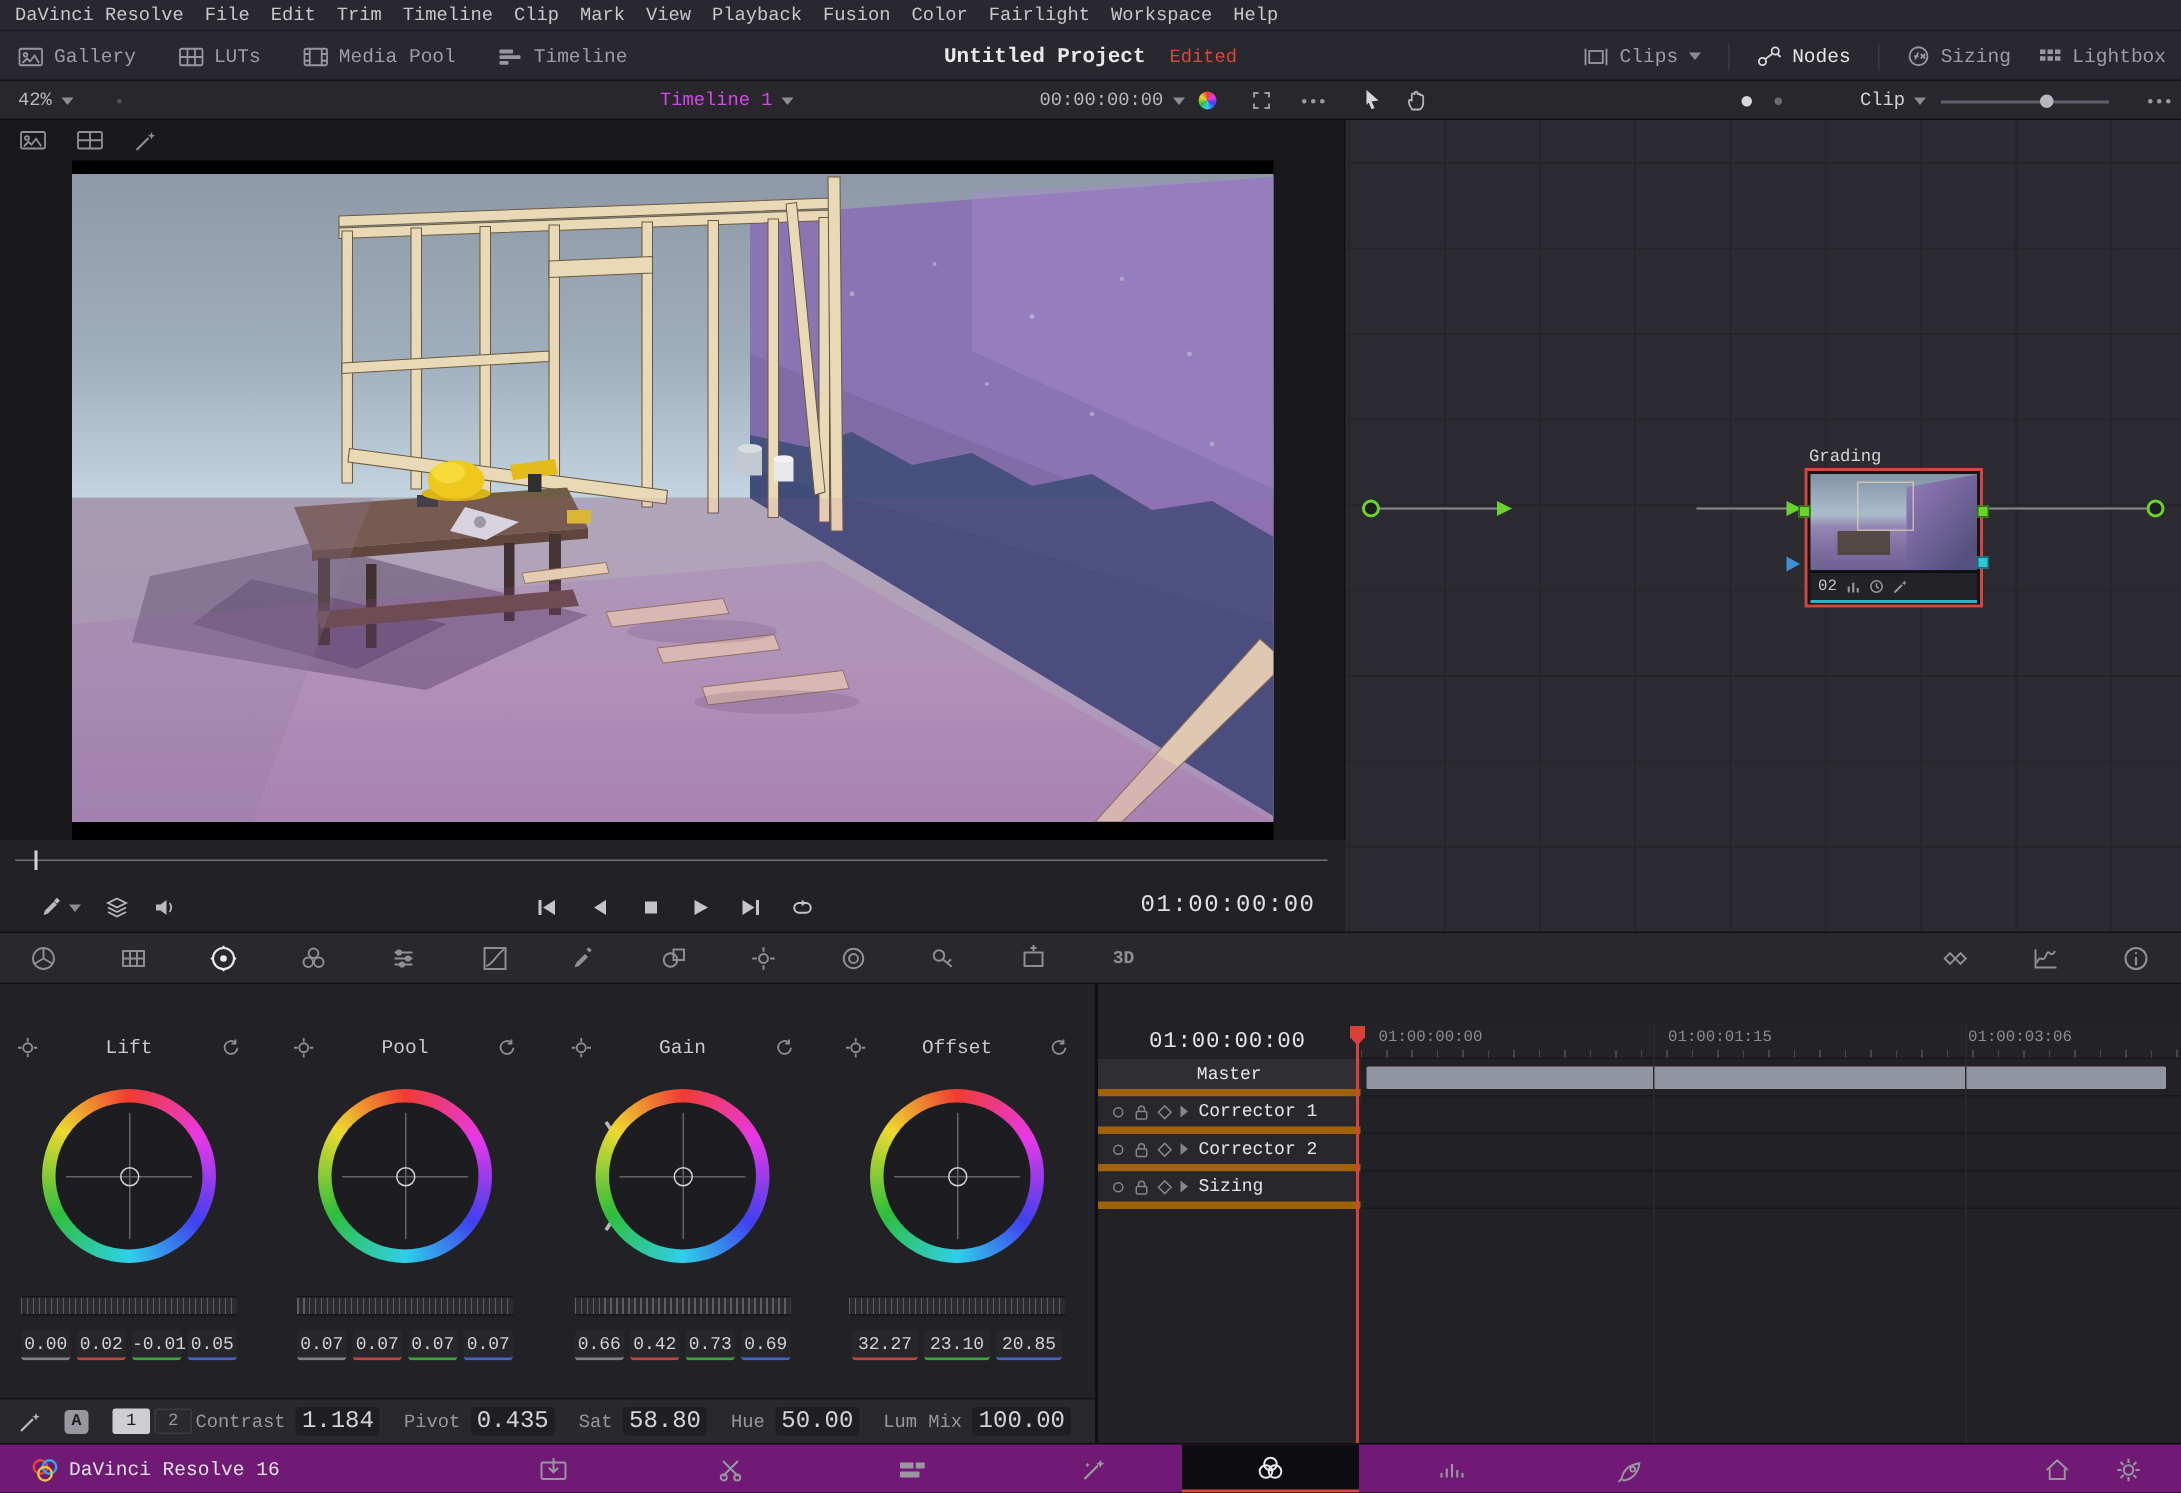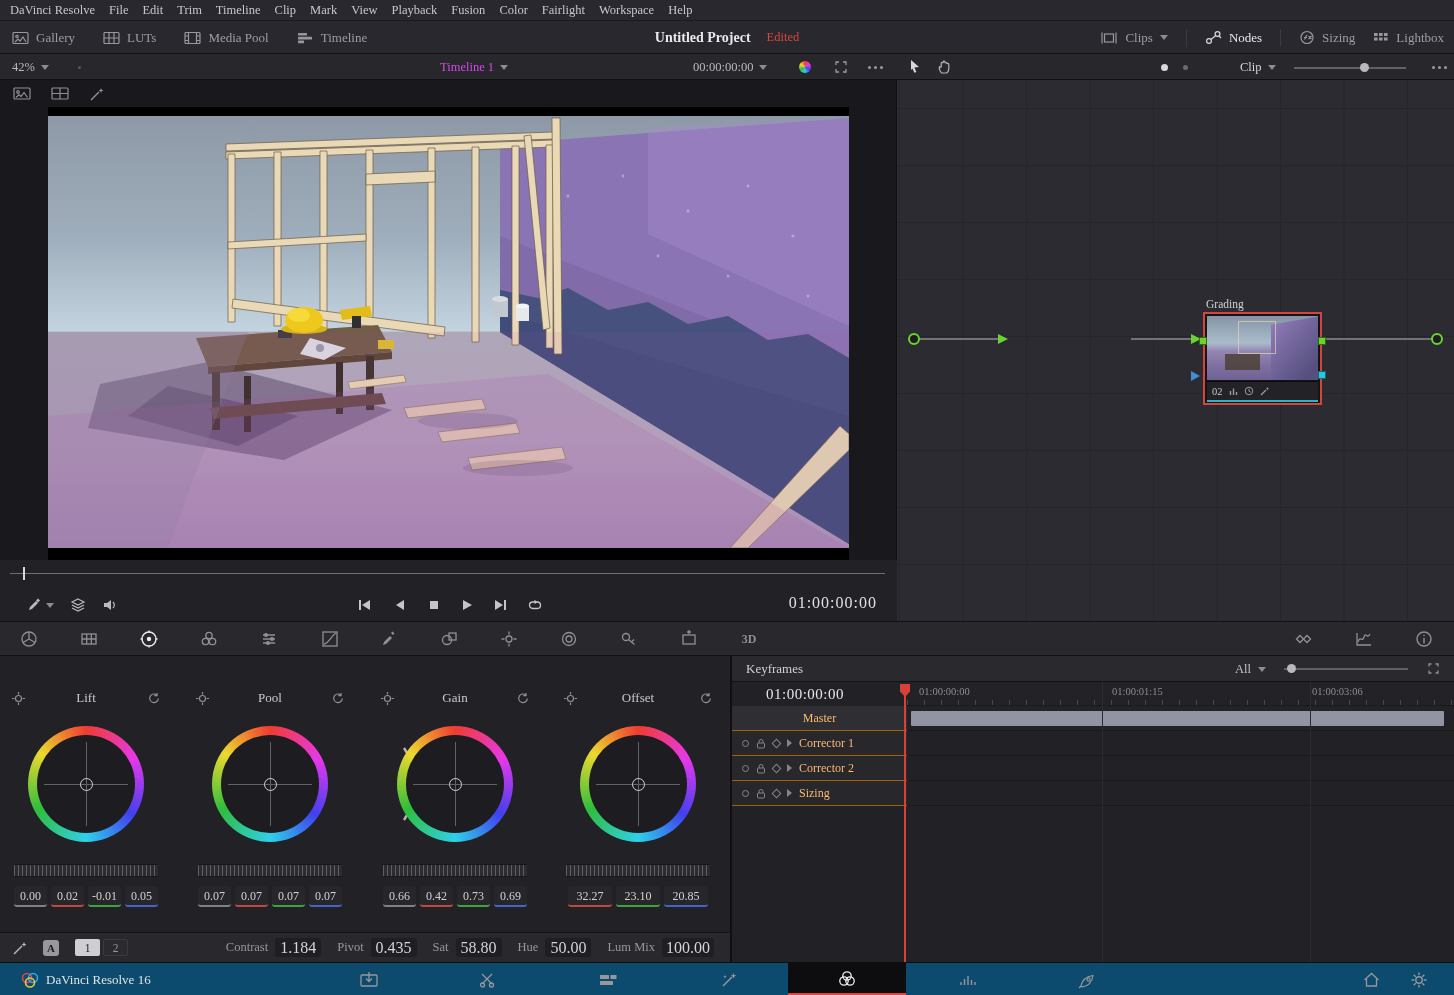--- a/index.html
+++ b/index.html
@@ -1,18 +1,18 @@
 <!DOCTYPE html>
 <html><head>
 <meta charset="utf-8">
 <style>
   *{margin:0;padding:0;box-sizing:border-box}
   html,body{background:#101013}
   .app{position:relative;width:1454px;height:995px;background:#212126;overflow:hidden;
-       font-family:Liberation Serif, serif;font-size:13px;color:#c8c8cd;user-select:none}
+       font-family:Liberation Mono, monospace;font-size:13px;color:#c8c8cd;user-select:none}
   svg{display:block}
 
   
   .menubar{position:absolute;left:0;top:0;width:100%;height:21px;background:#28282e;
            display:flex;align-items:center;gap:14px;padding-left:10px;font-size:12.5px;color:#c6c6cb;border-bottom:1px solid #1b1b1f}
   .mitem{cursor:default;white-space:nowrap}
 
   
   .toolbar{position:absolute;left:0;top:21px;width:100%;height:33px;background:#28282e;border-bottom:1px solid #121215}
   .tb-left{position:absolute;left:12px;top:0;height:33px;display:flex;align-items:center;gap:28px}
@@ -107,35 +107,35 @@
   .af{display:flex;align-items:center;gap:7px}
   .aflabel{font-size:12.5px;color:#97979d}
   .afval{min-width:46px;height:19px;background:#1e1e23;border-radius:3px;color:#d4d4d8;font-size:16px;text-align:center;line-height:19px;padding:0 4px}
 
   
   .kf-panel{position:absolute;left:730px;top:656px;width:724px;height:306px;background:#212126;border-left:2px solid #101013}
   .kf-tc{position:absolute;left:34px;top:30px;font-size:15px;color:#e6e6ea;letter-spacing:.5px}
   .ruler{position:absolute;left:175px;right:0;top:26px;height:24px;background:#222227;border-bottom:1px solid #19191d}
   .ruler .ticks{position:absolute;left:0;right:0;bottom:0;height:5px;background:repeating-linear-gradient(90deg,#46464c 0 1px,transparent 1px 17px)}
   .rlabel{position:absolute;top:4px;font-size:10.5px;color:#8c8c92;white-space:nowrap}
-  .krow{position:absolute;left:0;width:175px;height:25px;background:#27272c;border-bottom:1px solid #a16207;display:flex;align-items:center;gap:7px;padding-left:10px;font-size:12px;color:#fdba74}
+  .krow{position:absolute;left:0;width:175px;height:25px;background:#27272c;border-bottom:5px solid #a16207;display:flex;align-items:center;gap:7px;padding-left:10px;font-size:12px;color:#e5e5e5}
   .krow .en{width:7px;height:7px;border-radius:50%;border:1px solid #85858b}
   .kdiam{width:7px;height:7px;border:1px solid #85858b;transform:rotate(45deg)}
   .chev-r{width:0;height:0;border-top:4px solid transparent;border-bottom:4px solid transparent;border-left:5px solid #85858b}
   .krow-right{position:absolute;left:175px;right:0;height:25px;border-bottom:1px solid #19191d}
   .masterband{position:absolute;left:4px;right:10px;top:5px;height:15px;background:#9095a1;border-radius:1px}
   .colsep{position:absolute;top:26px;bottom:0;width:1px;background:#2b2b30}
   .playhead{position:absolute;left:172px;top:28px;bottom:0;width:2px;background:#d84038;z-index:5}
   .phhandle{position:absolute;left:168px;top:28px;width:10px;height:13px;background:#d84038;z-index:6;
     clip-path:polygon(0 0,100% 0,100% 58%,50% 100%,0 58%)}
   .kslider{position:absolute;right:46px;top:12px;width:124px;height:2px;background:#60606a}
   .kknob{position:absolute;right:158px;top:8px;width:9px;height:9px;border-radius:50%;background:#b7b7bc}
 
   
-  .statusbar{position:absolute;left:0;top:962px;width:100%;height:33px;background:#0c4a6e;border-top:1px solid #0e0e11}
+  .statusbar{position:absolute;left:0;top:962px;width:100%;height:33px;background:#701a75;border-top:1px solid #0e0e11}
   .sb-app{position:absolute;left:46px;top:0;line-height:33px;font-size:13px;color:#e2e2e6}
   .sb-logo{position:absolute;left:20px;top:8px}
   .page{position:absolute;top:0;width:40px;height:33px;display:flex;align-items:center;justify-content:center;cursor:default}
   .page.active{width:118px;background:#0d0d10;border-bottom:3px solid #e0453c}
 </style>
 </head>
 <body>
 
 <div class="app">
 
@@ -780,34 +780,20 @@
           </span>
         <span class="af">
             <span class="aflabel">Lum Mix</span>
             <span class="afval">100.00</span>
           </span>
       </div>
     </div>
   </div>
 
   <div class="kf-panel">
-    <div class="pheader">
-      <span class="ptitle">Keyframes</span>
-      <span class="mode-sel" style="right:188px">
-        <span>All</span>
-          <span class="chev"></span>
-      </span>
-      <div class="kslider"></div>
-      <div class="kknob"></div>
-      <span class="reset-ic">
-          <svg width="13" height="13" stroke="#8f8f95" fill="none" stroke-width="1.3">
-            <path d="M2 4.5V2h2.5M8.5 2H11v2.5M11 8.5V11H8.5M4.5 11H2V8.5"></path>
-          </svg>
-        </span>
-    </div>
 
     <span class="kf-tc">01:00:00:00</span>
     <div class="ruler">
       <span class="rlabel" style="left:12px">01:00:00:00</span>
       <span class="rlabel" style="left:205px">01:00:01:15</span>
       <span class="rlabel" style="left:405px">01:00:03:06</span>
       <div class="ticks"></div>
     </div>
 
     <div class="krow" style="top:50px;background:#2e2e33;justify-content:center;padding-left:0">

